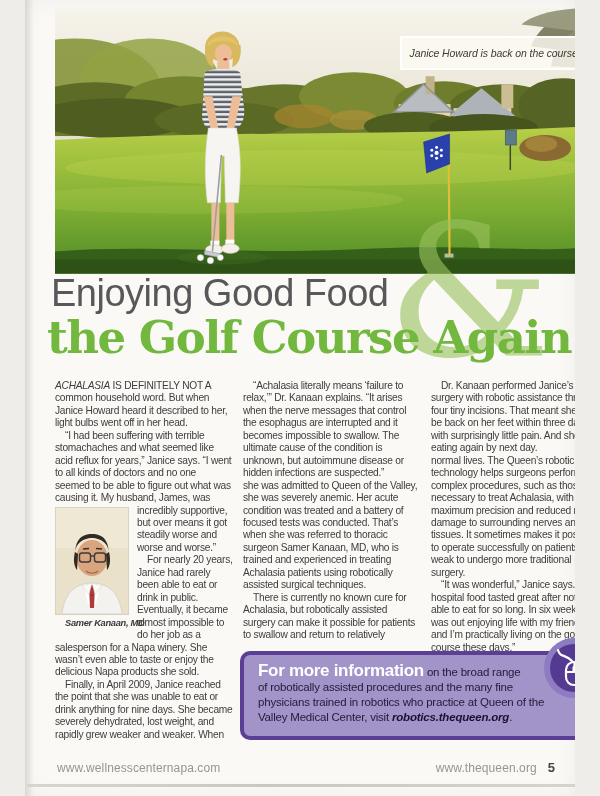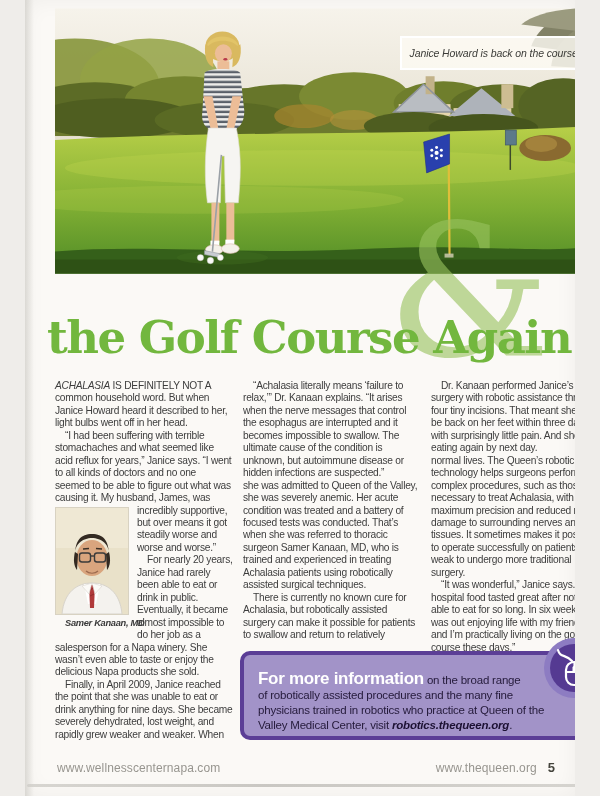--- a/index.html
+++ b/index.html
@@ -49,21 +49,21 @@
   .doc-figure{float:left;width:74px;margin:2px 8px 2px 0;}
   .doc-figure svg{display:block;border:1px solid #d8d2c2;}
   .doc-caption{font-style:italic;font-weight:bold;font-size:9.3px;color:#3a3a3a;
     white-space:nowrap;letter-spacing:-0.3px;margin-top:2px;}
   
   .infobox{
     position:absolute;left:215px;top:651px;width:350px;height:89px;
     background:#a293c8;border:4px solid #5b3e96;border-radius:10px;
     box-sizing:border-box;z-index:2;
   }
-  .infobox-text{margin:16px 12px 0 14px;font-size:11.5px;line-height:15px;
+  .infobox-text{margin:8px 12px 0 14px;font-size:11.5px;line-height:15px;
     letter-spacing:-0.2px;color:#241a3a;}
   .infobox-lead{color:#ffffff;font-weight:bold;font-size:17px;letter-spacing:-0.3px;}
   .infobox-link{font-style:italic;color:#1c1133;}
   .circle-spacer{float:right;width:44px;height:30px;}
   .mouse-badge{position:absolute;left:517px;top:636px;width:64px;height:64px;z-index:3;}
   
   .footer{position:absolute;left:32px;right:20px;top:760px;height:16px;
     display:flex;justify-content:space-between;align-items:baseline;}
   .footer-left,.footer-right-url{font-size:12px;color:#97958f;letter-spacing:0.1px;}
   .footer-right{display:flex;align-items:baseline;gap:11px;}
@@ -183,20 +183,21 @@
             <circle cx="156" cy="253" r="3.2"></circle>
             <circle cx="166" cy="250" r="3"></circle>
         </g>
       </g>
     </svg>
   </div>
 
   <div class="photo-caption">Janice Howard is back on the course.</div>
 
   <div class="amp">&amp;</div>
+  <div class="headline-1">Enjoying Good Food</div>
   <div class="headline-2">the Golf Course Again</div>
 
   <div class="col col1">
     <div class="para">
       <span class="lead-caps">ACHALASIA</span><span> IS DEFINITELY NOT A common household word. But when Janice Howard heard it described to her, light bulbs went off in her head.</span>
     </div>
     <div class="para indent">
       <span>“I had been suffering with terrible stomachaches and what seemed like acid reflux for years,” Janice says. “I went to all kinds of doctors and no one seemed to be able to figure out what was causing it. My husband, James, was incredibly</span>
       <div class="doc-figure">
         <svg width="72" height="106" viewBox="0 0 72 106">

